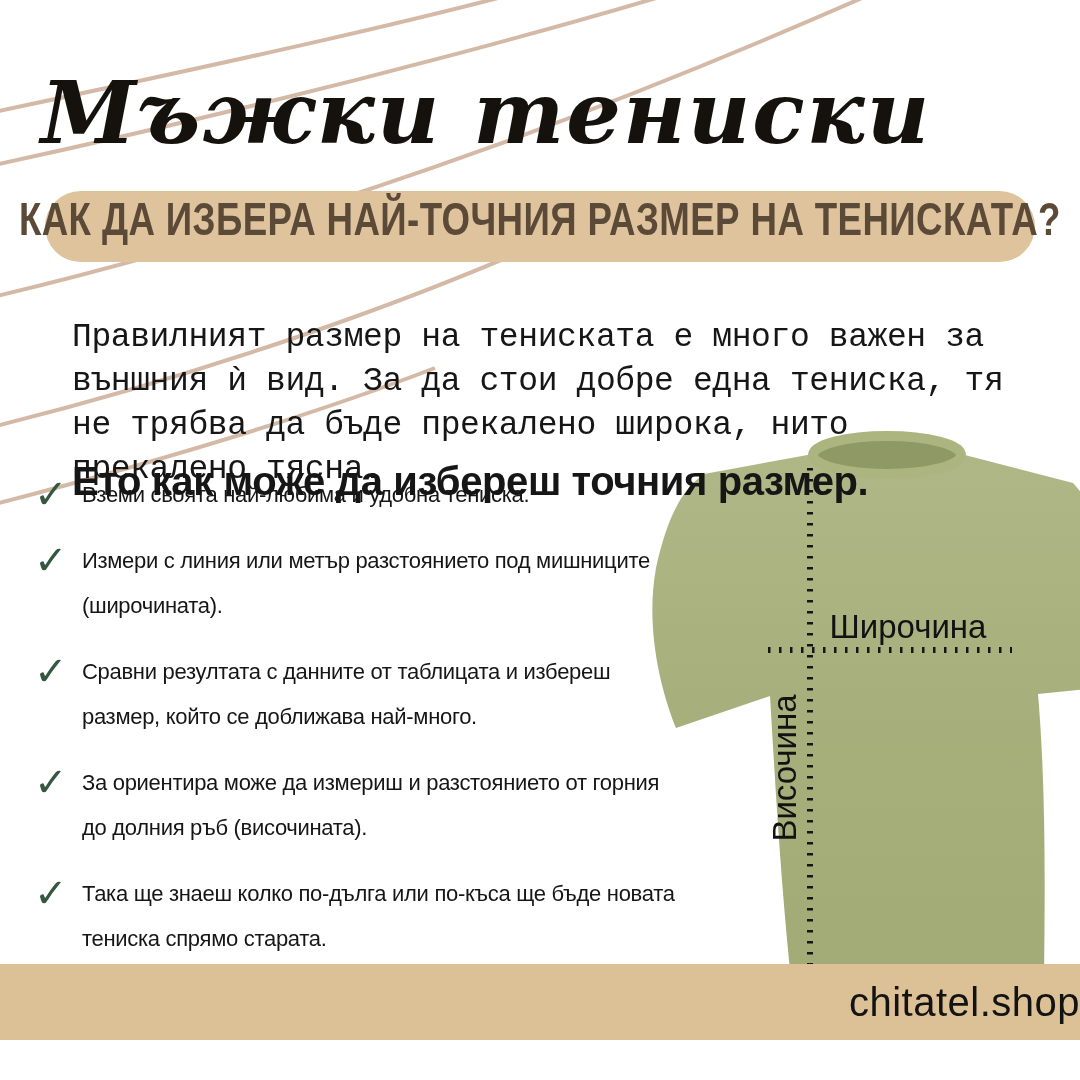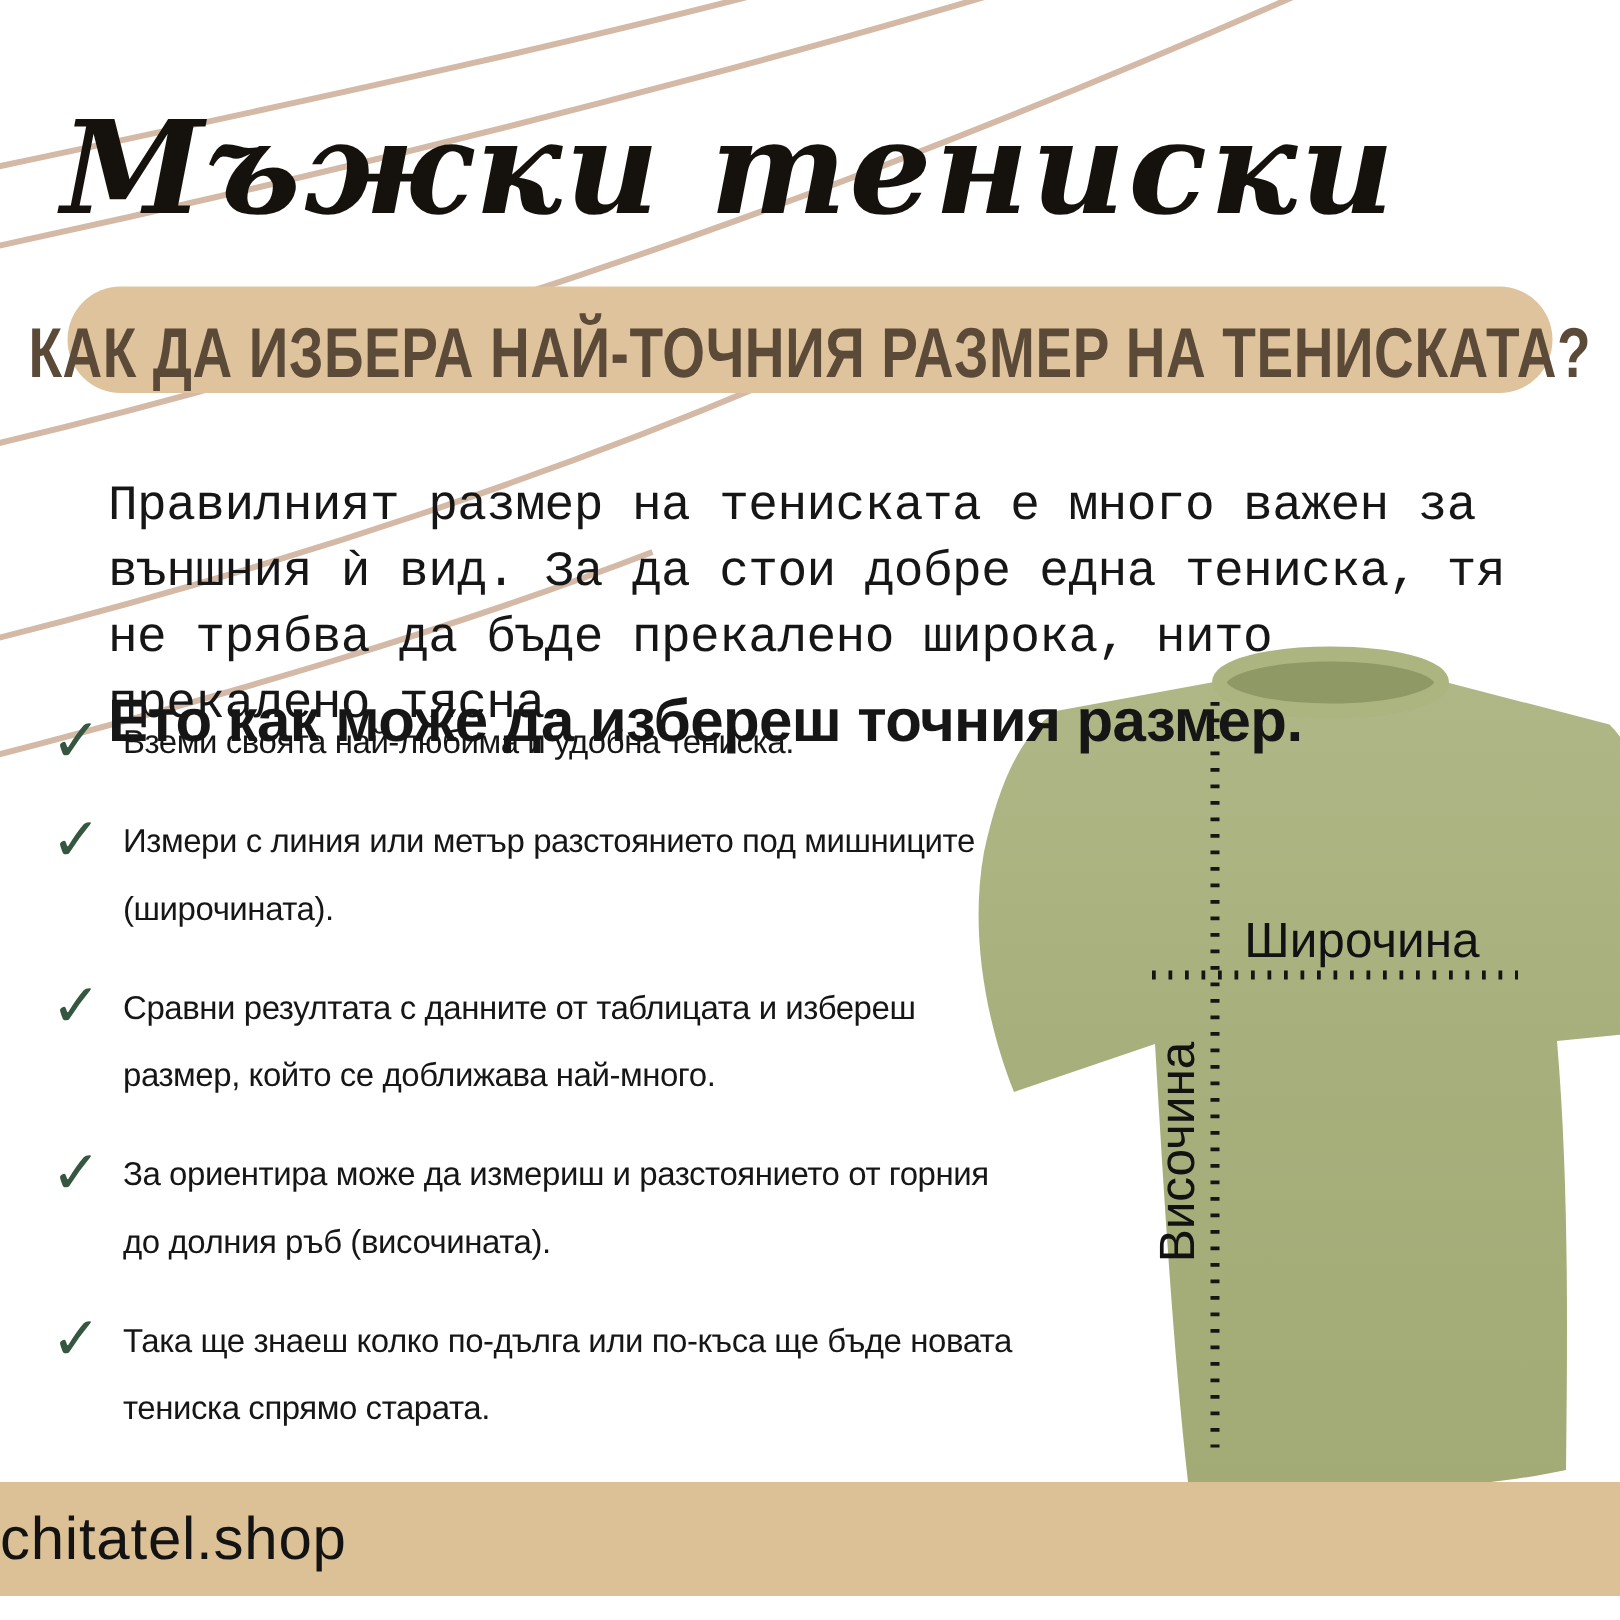--- a/index.html
+++ b/index.html
@@ -9,42 +9,42 @@
 
   .arcs{position:absolute;left:0;top:0;z-index:0;pointer-events:none;}
   .arcs path{fill:none;stroke:var(--arc_line,#D3B9A6);stroke-width:4;}
 
   .title{position:absolute;left:0;top:66px;width:972px;text-align:center;z-index:2;
          font-family:"DejaVu Serif",serif;font-style:italic;font-weight:700;
          font-size:86px;line-height:1.1;letter-spacing:2px;color:#15110d;}
 
   .banner{position:absolute;left:45px;top:191px;width:990px;height:71px;z-index:2;
           background:var(--banner_bg,#DFC39C);border-radius:36px;
-          display:flex;align-items:flex-end;justify-content:center;}
+          display:flex;align-items:flex-start;justify-content:center;}
   .banner .cond{display:inline-block;transform:scaleX(.78);transform-origin:center;
                 white-space:nowrap;font-weight:700;font-size:47px;letter-spacing:.5px;
                 color:var(--banner_text,#5C4A39);}
 
   .intro{position:absolute;left:72px;top:283px;width:960px;z-index:2;
          font-size:33px;line-height:44px;letter-spacing:-.4px;font-family:Liberation Mono, monospace;}
   .steps-heading{position:absolute;left:72px;top:419px;width:900px;z-index:2;
                  font-size:40px;font-weight:700;letter-spacing:-.4px;}
 
   .checklist{position:absolute;left:34px;top:472px;width:660px;z-index:2;}
   .check-item{display:flex;align-items:flex-start;gap:8px;margin-bottom:21px;}
   .check{flex:0 0 40px;color:var(--check_green,#35573F);font-size:40px;line-height:44px;
          font-weight:400;text-align:left;}
   .check-text{font-size:22px;line-height:45px;letter-spacing:-.3px;max-width:600px;}
 
   .tshirt{position:absolute;left:640px;top:428px;z-index:1;}
   .measure{stroke:#151515;stroke-width:6;stroke-dasharray:2.5 8.5;fill:none;}
   .measure-label{font-family:"Liberation Sans",sans-serif;font-size:33px;fill:#121212;}
 
-  .footer{position:absolute;left:0;top:988px;width:1080px;height:76px;z-index:3;
-          background:var(--footer_bg,#DCC096);display:flex;align-items:center;justify-content:flex-start;}
+  .footer{position:absolute;left:0;top:964px;width:1080px;height:76px;z-index:3;
+          background:var(--footer_bg,#DCC096);display:flex;align-items:center;justify-content:flex-end;}
   .footer .brand{font-size:40px;letter-spacing:.5px;color:#131313;}
 </style>
 </head>
 <body>
 
 <div class="canvas">
 
   <svg class="arcs" width="1080" height="560" viewBox="0 0 1080 560" aria-hidden="true">
     <path d="M -20,115 C 240,60 430,18 565,-20"></path>
     <path d="M -20,168 C 320,95 640,8 800,-48"></path>

